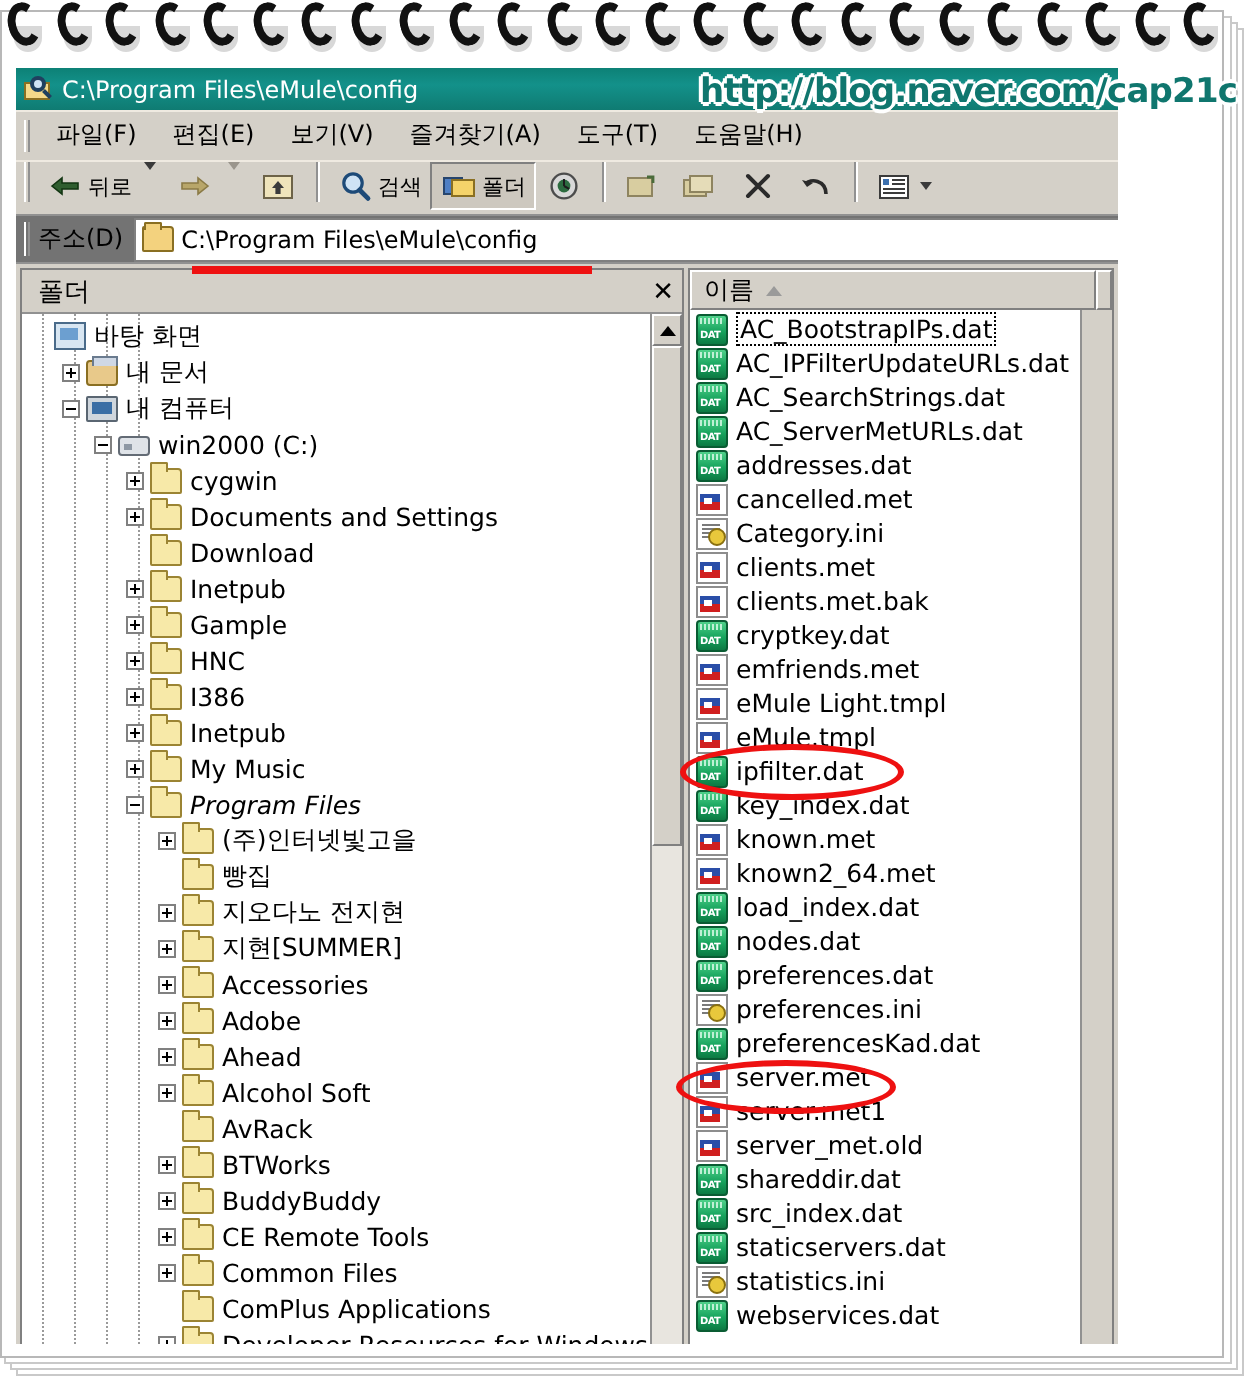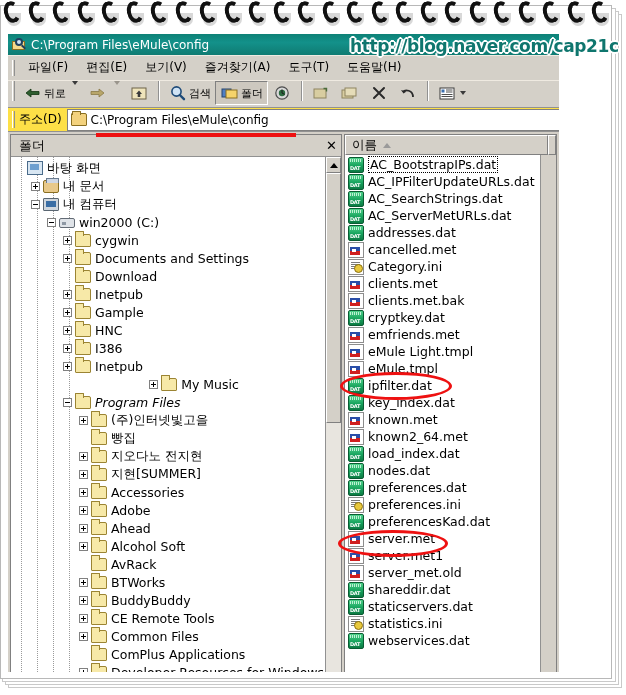--- a/index.html
+++ b/index.html
@@ -123,21 +123,21 @@
             border-left:1px solid #919191; border-right:1px solid #ffffff; }
   .tb-caret {
     width:0;height:0;border-left:3px solid transparent;border-right:3px solid transparent;
     border-top:4px solid #3a3a3a; margin:0 5px 0 2px;
   }
   .tb-caret.dim { border-top-color:#9a958c; }
   .ico { width:20px;height:18px;position:relative;margin-right:1px;flex:0 0 20px;}
 
   
   #addressbar {
-    height: 24px; background:#fde047;
+    height: 24px; background:#737373;
     display:flex; align-items:center; padding-left:2px;
     position:relative;
     border-bottom:1px solid #919191;
   }
   #addressbar .grip {
     width:3px; height:17px; margin:0 4px 0 2px;
     border-left:1px solid #ffffff; border-right:1px solid #919191;
   }
   #addr-label { font-size:12px; margin-right:5px; white-space:nowrap;
                 font-family:"DejaVu Sans", sans-serif;}
@@ -541,21 +541,21 @@
               <div class="tnode" style="padding-left: 50px;">
                 <span class="plus expandable"></span>
                 <span class="fico folder"></span>
                 <span class="lbl">I386</span>
               </div>
               <div class="tnode" style="padding-left: 50px;">
                 <span class="plus expandable"></span>
                 <span class="fico folder"></span>
                 <span class="lbl">Inetpub</span>
               </div>
-              <div class="tnode" style="padding-left: 50px; justify-content: center;">
+              <div class="tnode" style="padding-left: 50px;">
                 <span class="plus expandable"></span>
                 <span class="fico folder"></span>
                 <span class="lbl">My Music</span>
               </div>
               <div class="tnode" style="padding-left: 50px; font-style: italic;">
                 <span class="plus"></span>
                 <span class="fico folder"></span>
                 <span class="lbl">Program Files</span>
               </div>
               <div class="tnode" style="padding-left: 66px;">
@@ -755,20 +755,24 @@
               <div class="frow">
                 <span class="ficon met"></span>
                 <span class="fname">server_met.old</span>
               </div>
               <div class="frow">
                 <span class="ficon dat"></span>
                 <span class="fname">shareddir.dat</span>
               </div>
               <div class="frow">
                 <span class="ficon dat"></span>
+                <span class="fname">src_index.dat</span>
+              </div>
+              <div class="frow">
+                <span class="ficon dat"></span>
                 <span class="fname">staticservers.dat</span>
               </div>
               <div class="frow">
                 <span class="ficon ini"></span>
                 <span class="fname">statistics.ini</span>
               </div>
               <div class="frow">
                 <span class="ficon dat"></span>
                 <span class="fname">webservices.dat</span>
               </div>

